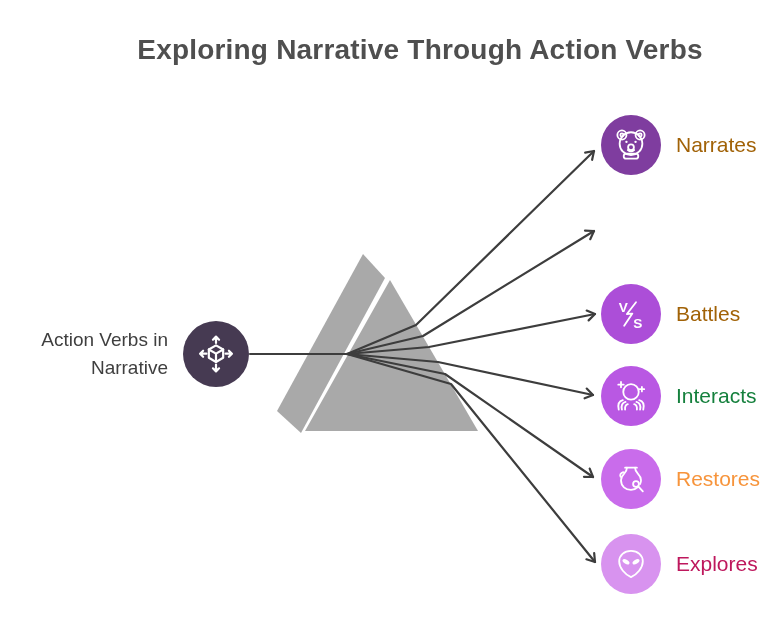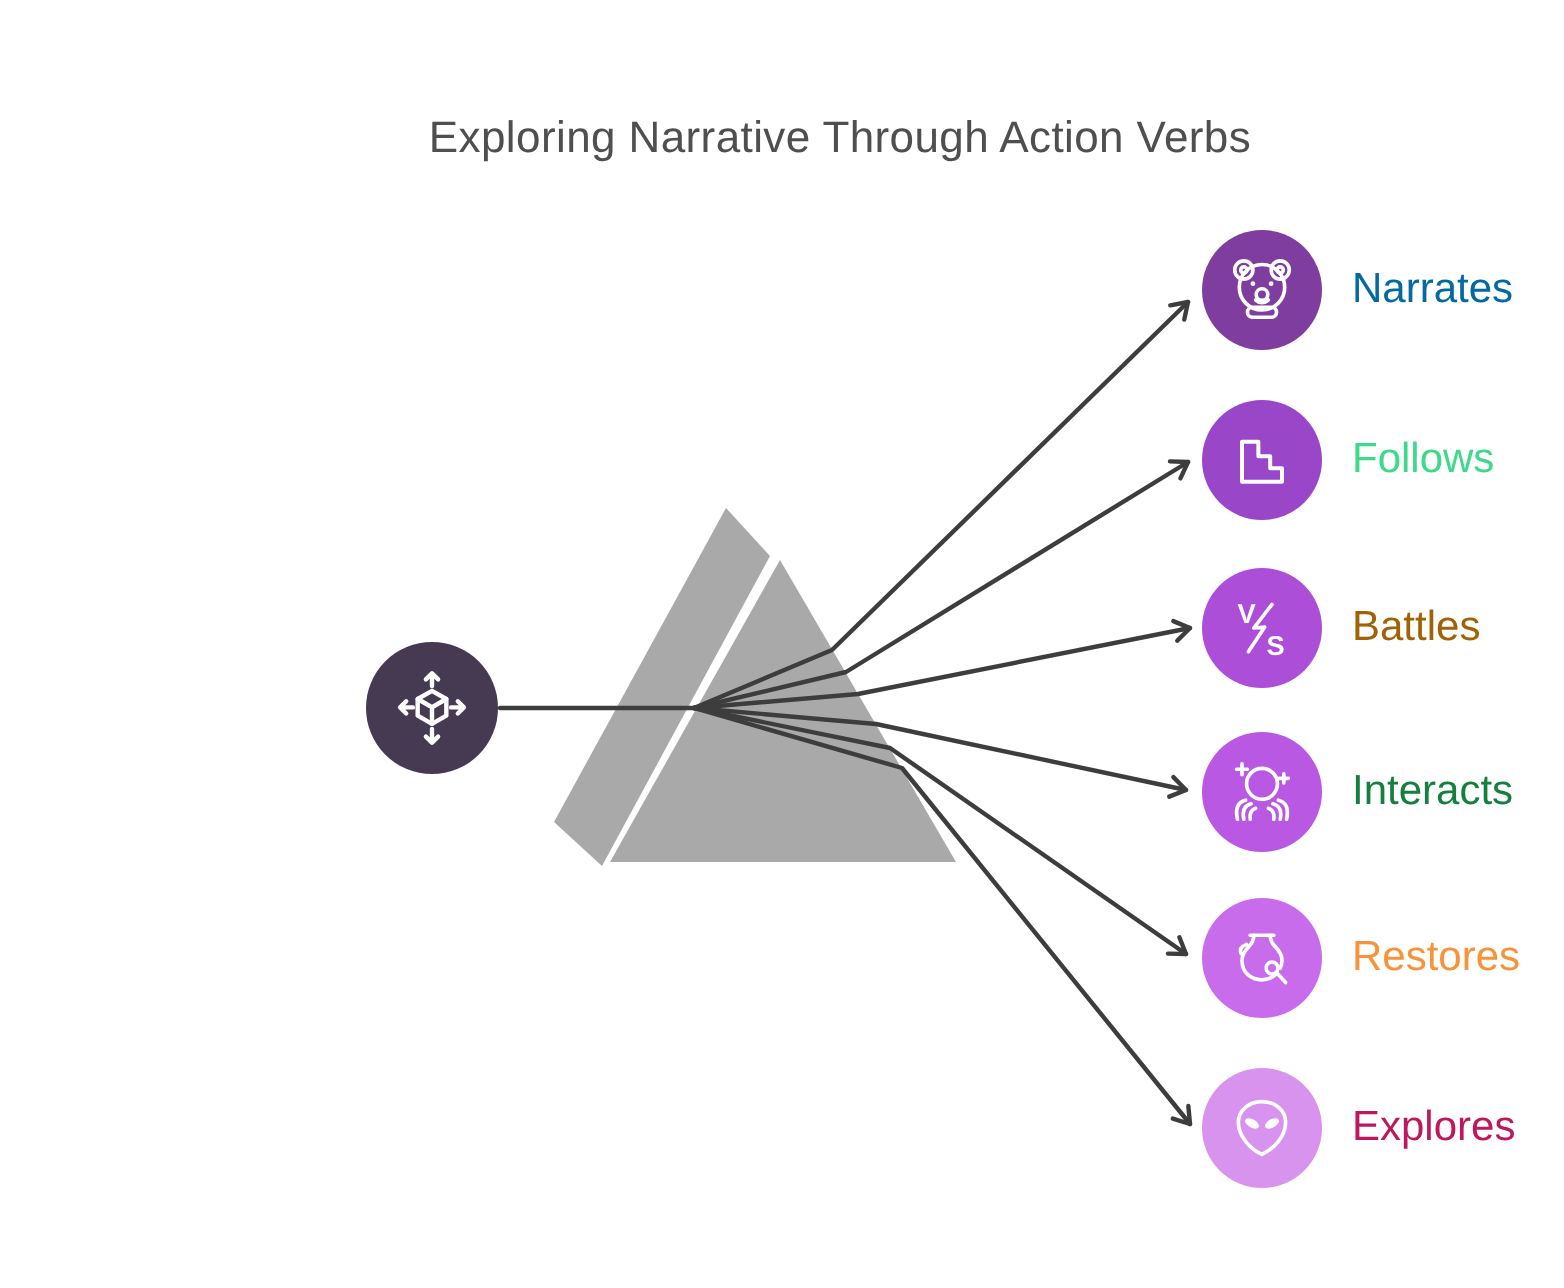--- a/index.html
+++ b/index.html
@@ -1,22 +1,22 @@
 <!DOCTYPE html>
 <html><head>
 <meta charset="utf-8">
 <style>
   html,body{margin:0;padding:0;background:#ffffff;}
   .canvas{
     position:relative;width:782px;height:644px;background:#ffffff;
     font-family:"Liberation Sans", sans-serif;overflow:hidden;
   }
   .title{
-    position:absolute;top:56px;left:58px;width:724px;
-    text-align:center;font-size:22px;font-weight:400;letter-spacing:0.2px;
+    position:absolute;top:34px;left:58px;width:724px;
+    text-align:center;font-size:28px;font-weight:700;letter-spacing:0.2px;
   }
   .diagram-svg{position:absolute;top:0;left:0;}
   .center-label{
     position:absolute;top:326px;left:28px;width:140px;
     text-align:right;font-size:19px;line-height:28px;
   }
   .center-circle{
     position:absolute;top:321px;left:183px;width:66px;height:66px;
     border-radius:50%;display:flex;align-items:center;justify-content:center;
   }
@@ -55,20 +55,21 @@
       <path d="M347 354 L423 336 L594 231" marker-end="url(#arrow)"></path>
       <path d="M347 354 L429 347 L595 314" marker-end="url(#arrow)"></path>
       <path d="M347 354 L438 362 L593 395" marker-end="url(#arrow)"></path>
       <path d="M347 354 L445 374 L593 477" marker-end="url(#arrow)"></path>
       <path d="M347 354 L451 384 L595 562" marker-end="url(#arrow)"></path>
     </g>
   </svg>
 
   <div class="title" style="color: rgb(79, 79, 79);">Exploring Narrative Through Action Verbs</div>
 
+  <div class="center-label" style="color: rgb(63, 63, 63);">Action Verbs in Narrative</div>
 
   <div class="center-circle" style="background-color: rgb(70, 58, 82);">
     <svg class="icon" width="42" height="42" viewBox="0 0 44 44" fill="none" stroke="#ffffff" stroke-width="2.3" stroke-linecap="round" stroke-linejoin="round" style="stroke: rgb(255, 255, 255);">
       <path d="M22 13 L29.5 17.3 L29.5 26 L22 30.3 L14.5 26 L14.5 17.3 Z"></path>
       <path d="M14.5 17.3 L22 21.6 L29.5 17.3 M22 21.6 L22 30.3"></path>
       <path d="M22 10.5 L22 4 M18.8 7 L22 3.8 L25.2 7"></path>
       <path d="M22 33 L22 40 M18.8 37 L22 40.2 L25.2 37"></path>
       <path d="M12 21.7 L5.5 21.7 M8.5 18.5 L5.3 21.7 L8.5 24.9"></path>
       <path d="M32 21.7 L38.5 21.7 M35.5 18.5 L38.7 21.7 L35.5 24.9"></path>
     </svg>
@@ -82,31 +83,23 @@
         <circle cx="12" cy="11" r="1.7"></circle>
           <circle cx="32" cy="11" r="1.7"></circle>
         <circle cx="22" cy="20.5" r="12.5"></circle>
         <circle cx="17" cy="18.5" r="1.3" fill="#ffffff" stroke="none"></circle>
         <circle cx="27" cy="18.5" r="1.3" fill="#ffffff" stroke="none"></circle>
         <circle cx="22" cy="24.5" r="3.2"></circle>
         <path d="M18.5 27.5 Q22 30.5 25.5 27.5"></path>
         <rect x="14" y="31.5" width="16" height="5.5" rx="2.7"></rect>
       </svg>
     </div>
-    <div class="label" style="color: #0369a1;">Narrates</div>
+    <div class="label" style="color: #a16207;">Narrates</div>
   </div>
 
-  <div class="node" style="top:200px">
-    <div class="circle" style="background-color: rgb(154, 70, 200);">
-      <svg class="icon" width="40" height="40" viewBox="0 0 44 44" fill="none" stroke="#ffffff" stroke-width="2.2" stroke-linecap="round" stroke-linejoin="round" style="stroke: rgb(255, 255, 255);">
-        <path d="M11 34 L11 12 L20 12 L20 20 L26.5 20 L26.5 26.5 L33 26.5 L33 34 Z"></path>
-      </svg>
-    </div>
-    <div class="label" style="color: rgb(62, 217, 139);">Follows</div>
-  </div>
 
   <div class="node" style="top:284px">
     <div class="circle" style="background-color: rgb(172, 78, 216);">
       <svg class="icon" width="40" height="40" viewBox="0 0 44 44" fill="none" stroke="#ffffff" stroke-width="2" stroke-linecap="round" stroke-linejoin="round" style="stroke: rgb(255, 255, 255);">
         <text x="8.5" y="19.5" font-size="15" font-weight="700" fill="#ffffff" stroke="none" font-family="Liberation Sans, sans-serif">V</text>
         <text x="24.5" y="37" font-size="15" font-weight="700" fill="#ffffff" stroke="none" font-family="Liberation Sans, sans-serif">S</text>
         <path d="M27.5 9 L17.5 22 L23.5 21.5 L14.5 35"></path>
       </svg>
     </div>
     <div class="label" style="color: #a16207;">Battles</div>

